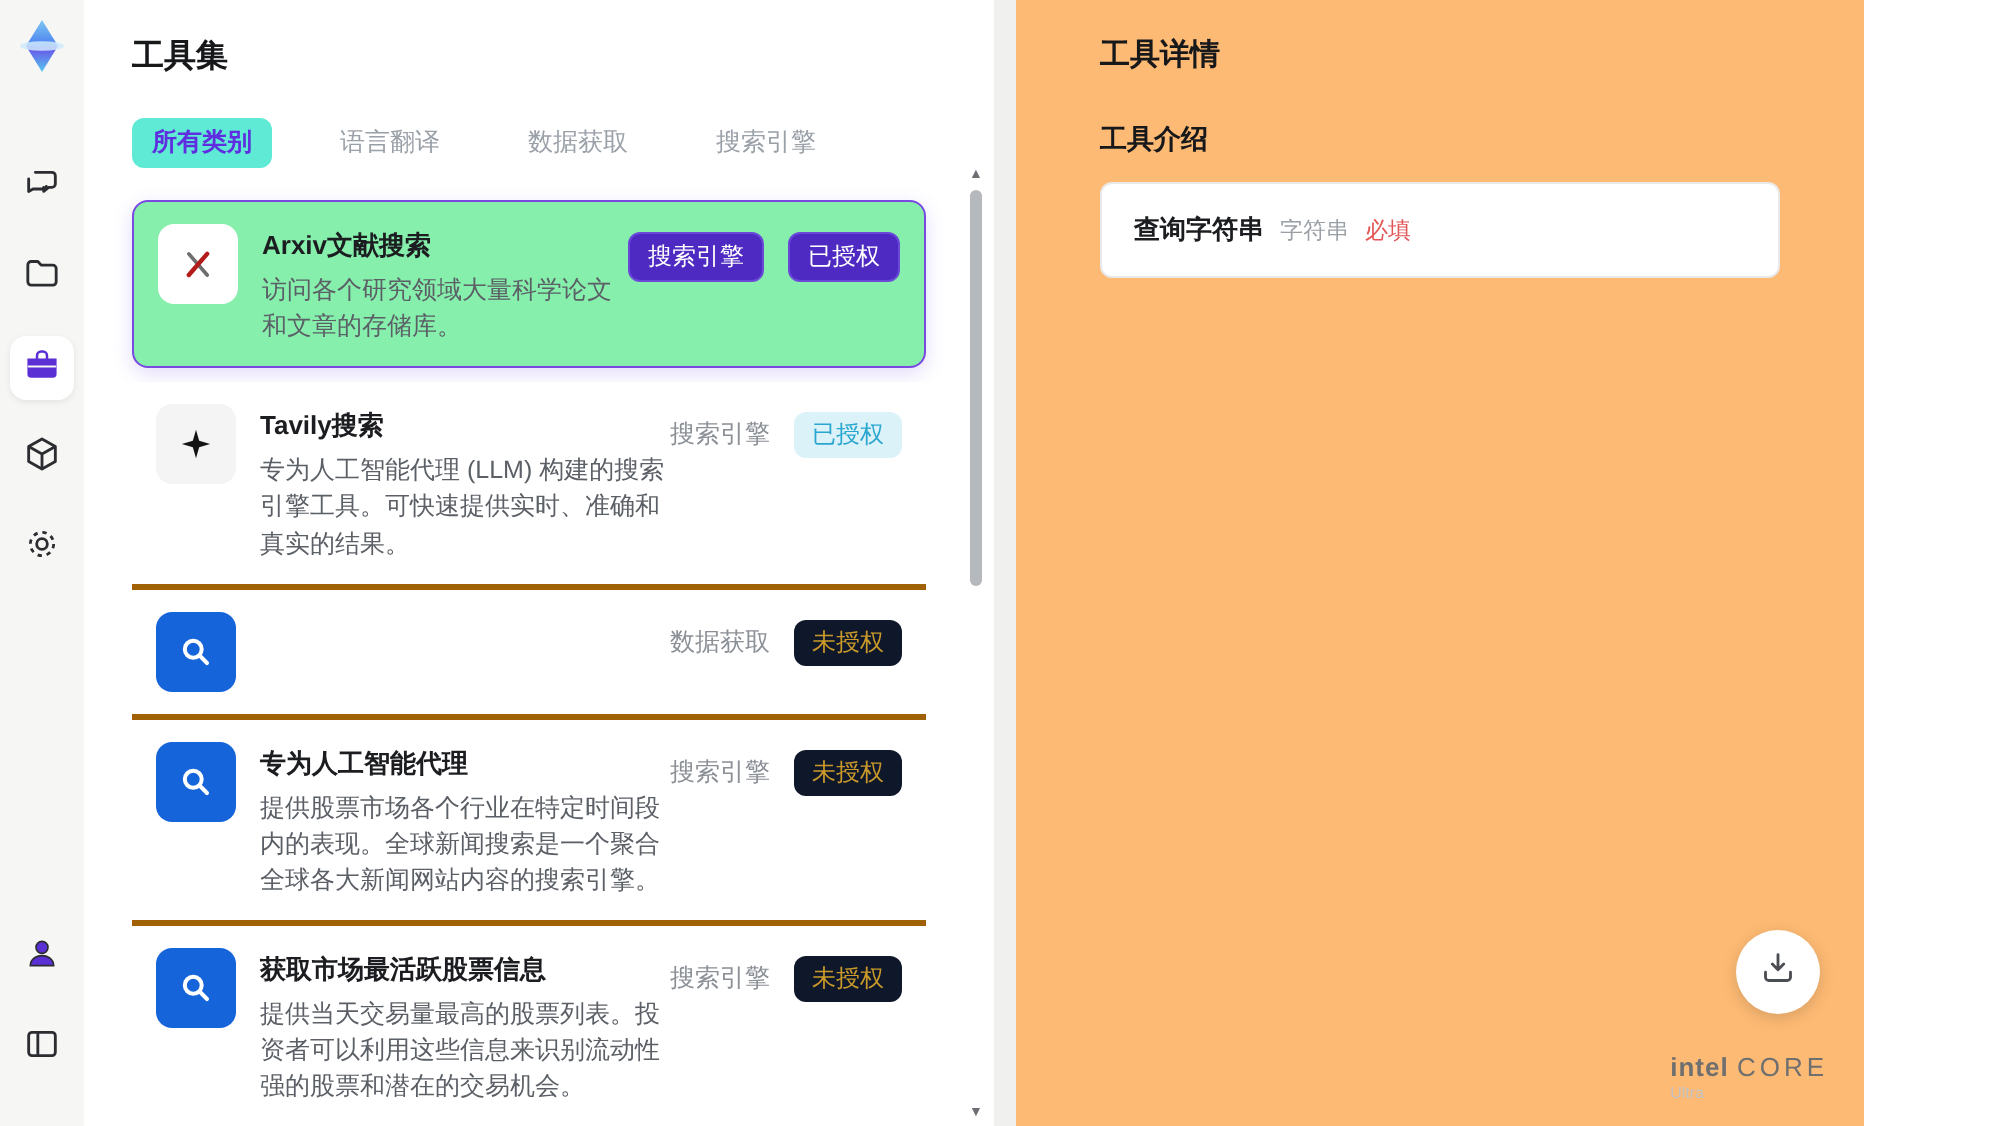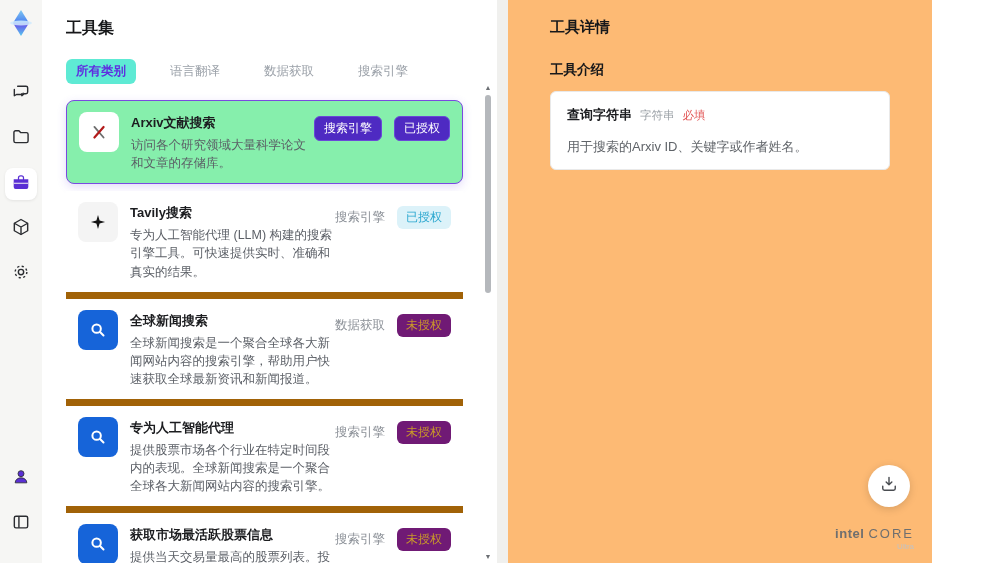--- a/index.html
+++ b/index.html
@@ -16,62 +16,62 @@
   .rail-spacer { margin-top:auto; }
 
   
   .list-panel { width:455px; flex-shrink:0; padding:18px 22px 0 24px; position:relative; background:#fff; }
   .list-title { font-size:16px; font-weight:bold; color:#17181a; margin-bottom:20px; }
   .tabs { display:flex; align-items:center; gap:24px; margin-bottom:16px; }
   .tab { font-size:12.5px; color:#9aa0a8; cursor:pointer; padding:4px 10px; border-radius:6px; white-space:nowrap; }
   .tab.active { color:#5f2ee0; background:#5eead4; font-weight:bold; }
 
   .tools { padding-right:12px; }
-  .tool-card { display:flex; align-items:flex-start; padding:11px 12px; border-bottom:7px solid #a16207; background:#fff; cursor:pointer; }
+  .tool-card { display:flex; align-items:flex-start; padding:11px 12px; border-bottom:3px solid #a16207; background:#fff; cursor:pointer; }
   .tool-card.selected { border:1.5px solid #7a4ae0; background:#86efac; border-radius:8px; box-shadow:0 3px 10px rgba(100,60,220,.18); margin-bottom:7px; border-bottom:1.5px solid #7a4ae0; }
   .tool-icon { width:40px; height:40px; border-radius:8px; flex-shrink:0; display:grid; place-items:center; margin-right:12px; background:#f4f4f4; }
   .tool-icon.white { background:#fff; }
   .tool-icon.blue { background:#1664d9; }
   .tool-body { flex:1; min-width:0; }
   .tool-name { font-size:13px; font-weight:bold; color:#1c1d20; margin:2px 0 4px; }
   .tool-desc { font-size:12.5px; color:#5b5f66; line-height:1.45; max-width:288px; }
   .tool-tags { margin-left:auto; display:flex; align-items:center; gap:12px; padding-top:4px; flex-shrink:0; }
   .cat-plain { font-size:12.5px; color:#8b9097; white-space:nowrap; }
   .badge { font-size:12px; padding:3px 9px; border-radius:6px; white-space:nowrap; }
   .badge.solid { background:#4e2ac2; color:#fff; border:1px solid #6a48d8; }
   .badge.auth-yes { background:#dcf2f9; color:#2ba7cf; }
-  .badge.auth-no { background:#701a75; color:#c9992a; }
+  .badge.auth-no { background:#0f172a; color:#c9992a; }
 
   
   .vscroll { position:absolute; right:4px; top:84px; bottom:2px; width:10px; }
   .vscroll .arrow { position:absolute; left:0; width:10px; text-align:center; font-size:7px; color:#6b6e73; line-height:8px; }
   .vscroll .arrow.up { top:0; } .vscroll .arrow.down { bottom:0; }
   .vscroll .thumb { position:absolute; left:2px; top:11px; width:6px; height:198px; background:#b5b8bc; border-radius:3px; }
 
   
   .divider { width:11px; background:#f0f0ee; flex-shrink:0; }
 
   
   .detail { flex:1; padding:18px 42px; background:#fdba74; position:relative; }
   .detail-title { font-size:15px; font-weight:bold; color:#17181a; margin-bottom:24px; }
   .section-h { font-size:13.5px; font-weight:bold; color:#17181a; margin-bottom:12px; }
   .info-box { border:1px solid #e9e9e9; border-radius:6px; padding:13px 16px; font-size:13px; color:#4a4d52; line-height:1.5; margin-bottom:24px; background:#fff; }
-  .param-head { display:flex; align-items:baseline; gap:8px; margin-bottom:12px; }
+  .param-head { display:flex; align-items:baseline; gap:8px; margin-bottom:0; }
   .param-name { font-size:13px; font-weight:bold; color:#1c1d20; }
   .param-type { font-size:11.5px; color:#9aa0a6; }
   .param-req { font-size:11.5px; color:#e25555; }
   .param-desc { font-size:13px; color:#5f6368; }
 
   
   .fab { position:absolute; right:22px; bottom:56px; width:42px; height:42px; border-radius:50%; background:#fff; box-shadow:0 2px 8px rgba(0,0,0,.15); display:grid; place-items:center; cursor:pointer; }
   .brand { position:absolute; right:18px; bottom:12px; text-align:center; color:#6f6f6f; }
   .brand .line1 { font-size:13px; letter-spacing:.5px; }
   .brand .b-intel { font-weight:bold; }
   .brand .b-core { font-weight:300; letter-spacing:2px; }
-  .brand .line2 { font-size:8px; color:#c2c2c2; text-align:right; margin-top:1px; }
+  .brand .line2 { font-size:8px; color:#c2c2c2; text-align:left; margin-top:1px; }
 </style>
 </head>
 <body>
 
 <div id="app">
 
   <div class="rail">
     <div class="logo">
       <svg viewBox="0 0 30 30" width="30" height="30">
         <defs>
@@ -190,24 +190,20 @@
             <span class="badge auth-yes">已授权</span>
           </div>
         </div>
         <div class="tool-card">
           <div class="tool-icon blue">
             <svg width="22" height="22" viewBox="0 0 24 24" fill="none" stroke="#fff" stroke-width="2.2" stroke-linecap="round">
               <circle cx="10.5" cy="10.5" r="4.6"></circle>
               <path d="M14.2 14.2L18 18"></path>
             </svg>
           </div>
-          <div class="tool-body">
-            <div class="tool-name">全球新闻搜索</div>
-            <div class="tool-desc">全球新闻搜索是一个聚合全球各大新闻网站内容的搜索引擎，帮助用户快速获取全球最新资讯和新闻报道。</div>
-          </div>
           <div class="tool-tags">
             <span class="cat-plain">数据获取</span>
             <span class="badge auth-no">未授权</span>
           </div>
         </div>
         <div class="tool-card">
           <div class="tool-icon blue">
             <svg width="22" height="22" viewBox="0 0 24 24" fill="none" stroke="#fff" stroke-width="2.2" stroke-linecap="round">
               <circle cx="10.5" cy="10.5" r="4.6"></circle>
               <path d="M14.2 14.2L18 18"></path>
@@ -250,21 +246,20 @@
 
   <div class="detail">
     <div class="detail-title">工具详情</div>
     <div class="section-h">工具介绍</div>
     <div class="info-box">
       <div class="param-head">
         <span class="param-name">查询字符串</span>
         <span class="param-type">字符串</span>
         <span class="param-req">必填</span>
       </div>
-      <div class="param-desc">用于搜索的Arxiv ID、关键字或作者姓名。</div>
     </div>
   </div>
 
   <div class="fab">
     <span>
       <svg width="20" height="20" viewBox="0 0 24 24" fill="none" stroke="#4a4d52" stroke-width="1.7" stroke-linecap="round" stroke-linejoin="round">
         <path d="M12 4v9m0 0l-3.4-3.4M12 13l3.4-3.4"></path>
         <path d="M4.5 14.5v3a2 2 0 0 0 2 2h11a2 2 0 0 0 2-2v-3"></path>
       </svg>
     </span>

